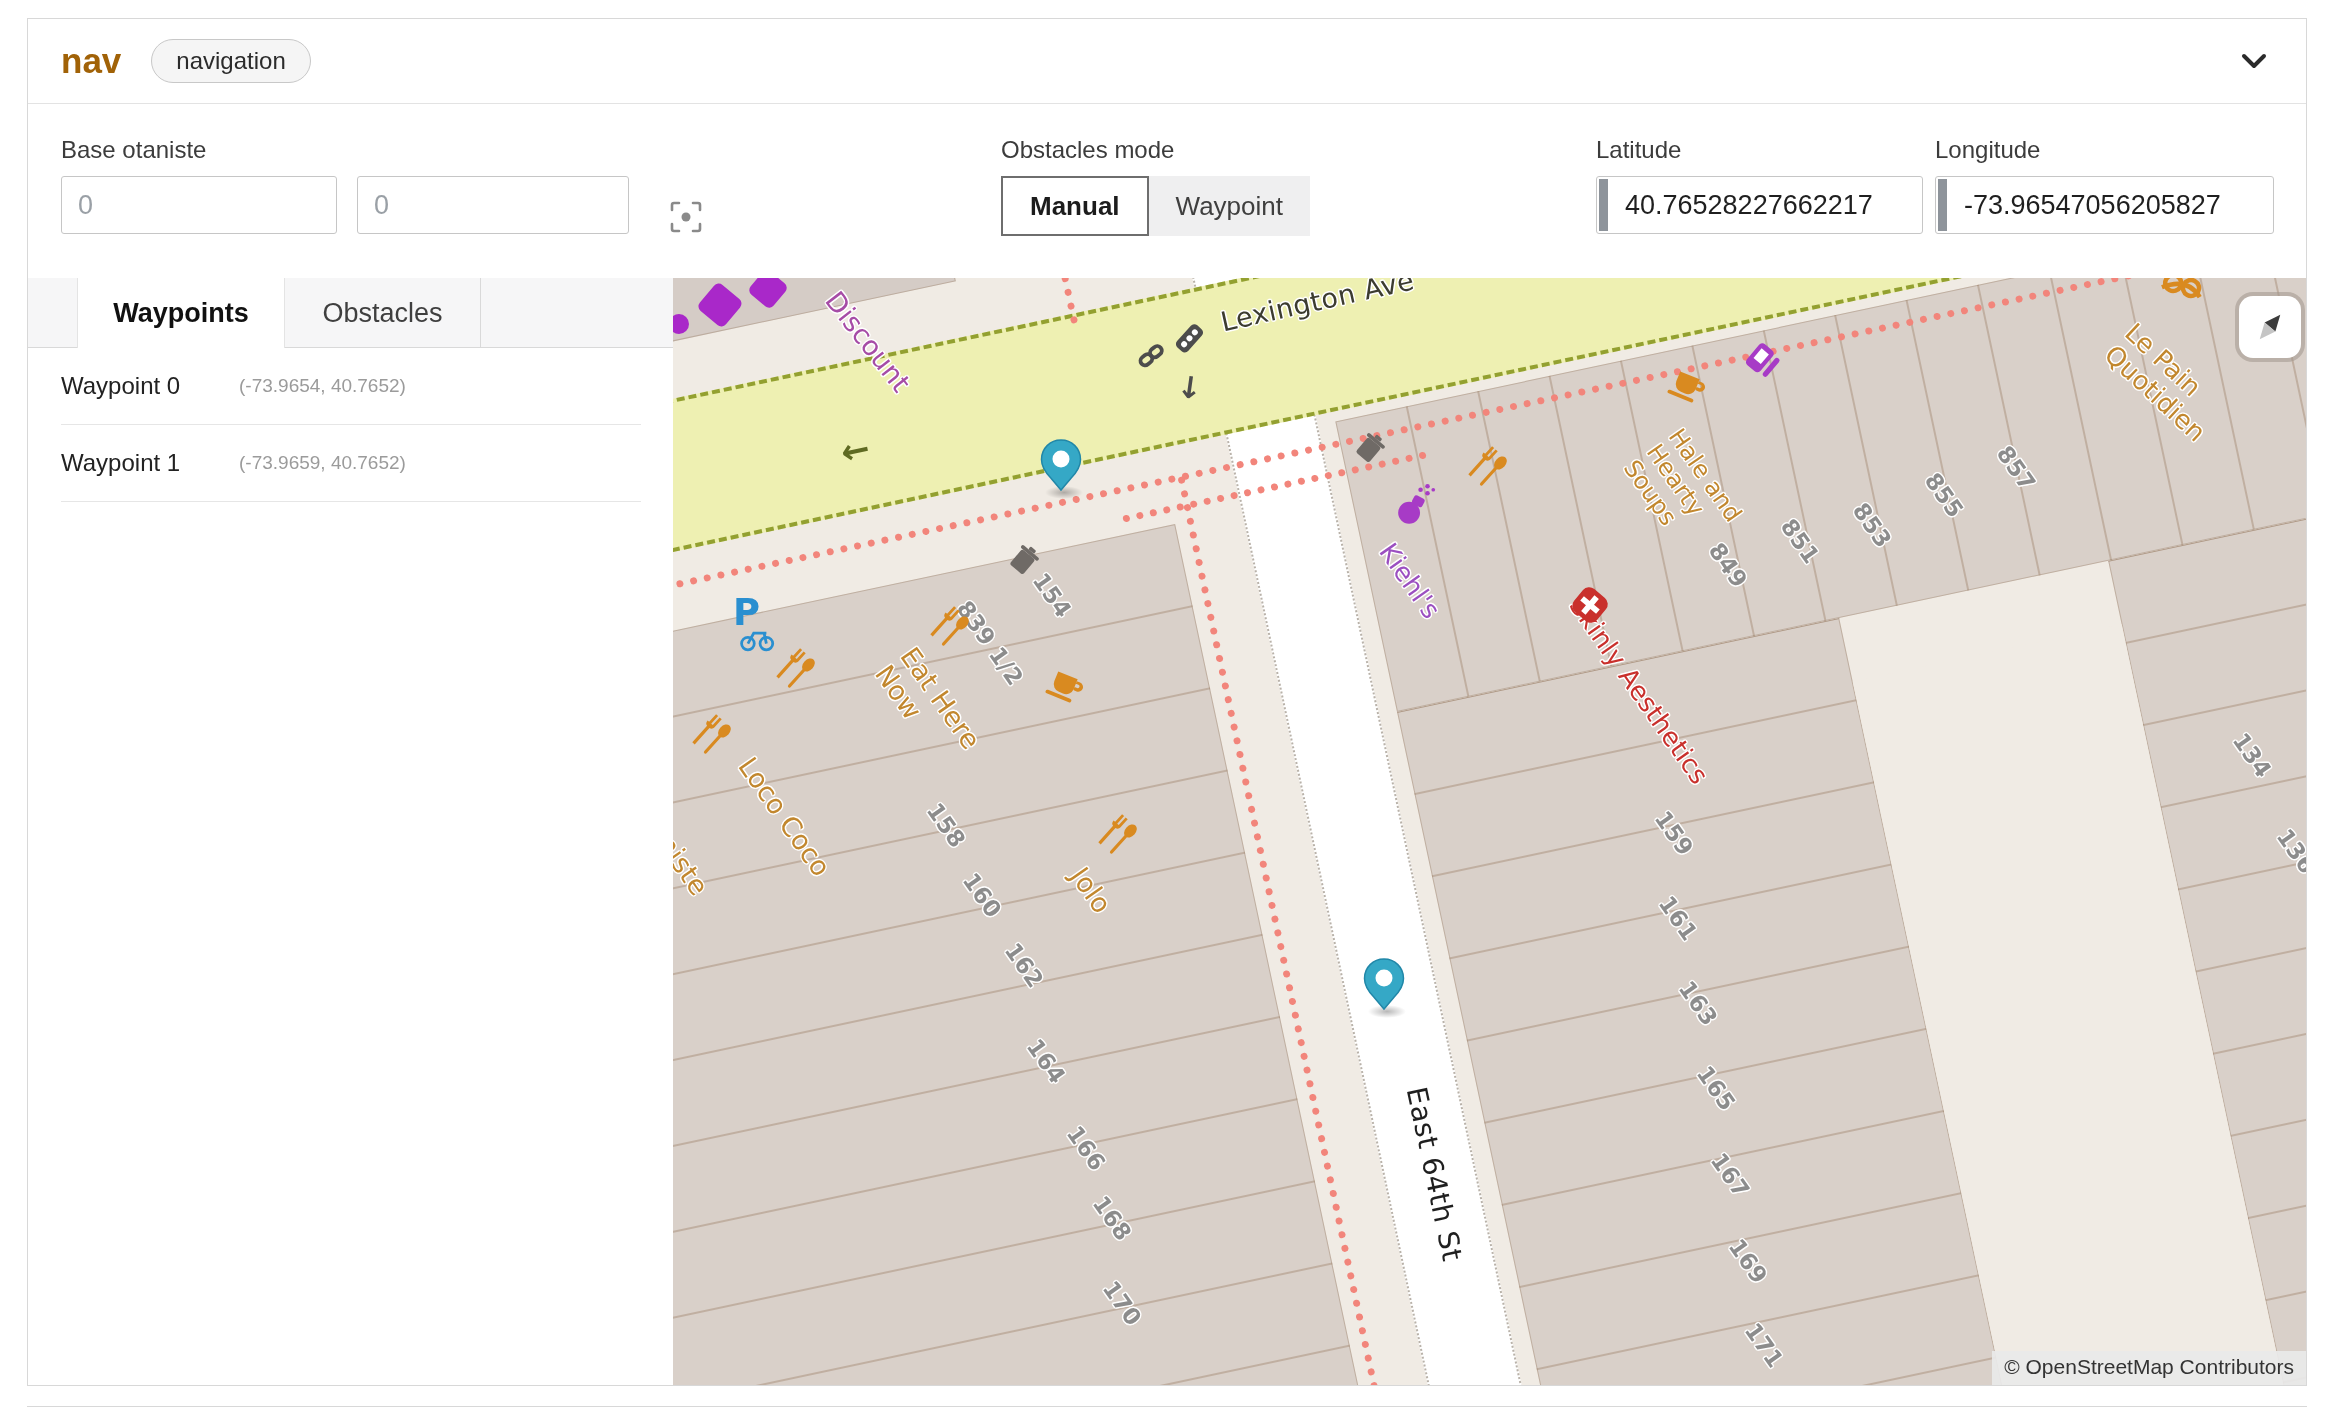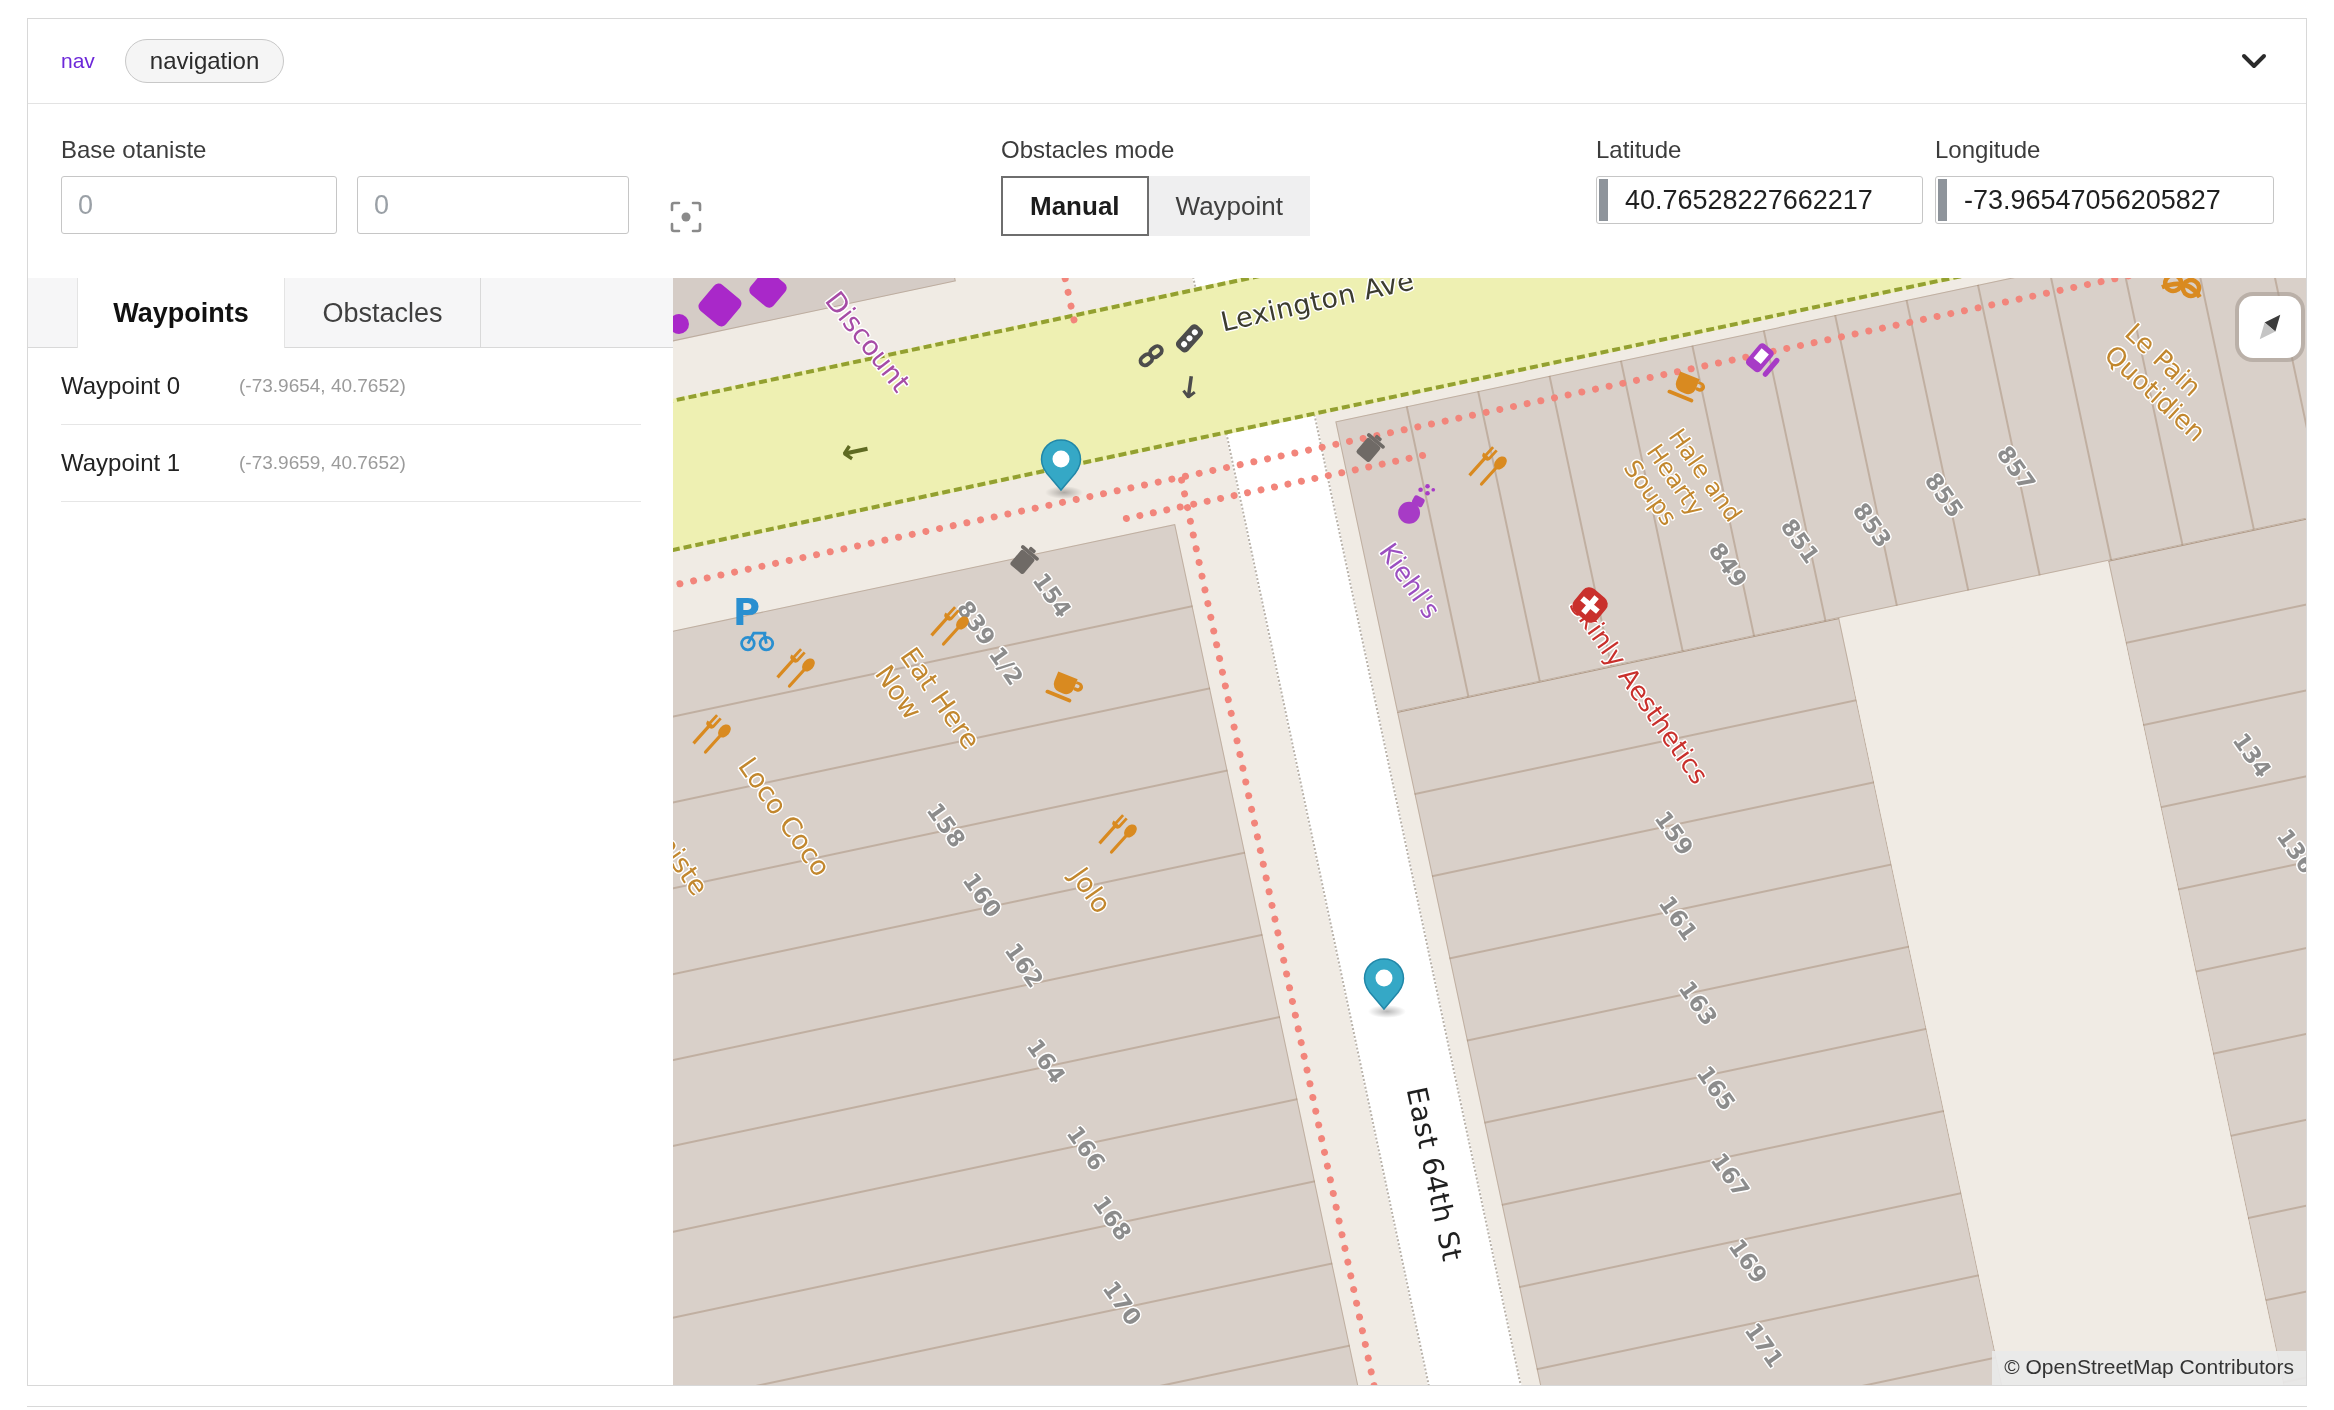--- a/index.html
+++ b/index.html
@@ -1,29 +1,29 @@
 <!DOCTYPE html>
 <html><head>
 <meta charset="utf-8">
 <style>
   html,body{margin:0;padding:0;width:2334px;height:1410px;background:#fff;overflow:hidden;
     font-family:"Liberation Sans",sans-serif;-webkit-font-smoothing:antialiased;}
   *{box-sizing:border-box;}
   .card{position:absolute;left:27px;top:18px;width:2280px;height:1368px;border:1px solid #d8d8d8;background:#fff;}
   
   .card-header{position:relative;height:85px;border-bottom:1px solid #e3e3e3;display:flex;align-items:center;padding:0 30px 0 33px;}
-  .card-title{font-size:21px;font-weight:400;color:#6d28d9;}
+  .card-title{font-size:35px;font-weight:700;color:#a16207;}
   .badge{margin-left:30px;padding:7px 24px;border:1px solid #c8c8c8;border-radius:999px;background:#f5f5f5;font-size:24px;color:#2b2b2b;}
   .chev{margin-left:auto;width:44px;height:44px;display:flex;align-items:center;justify-content:center;cursor:pointer;}
   
   .toolbar{position:relative;height:174px;}
   .tlabel{position:absolute;top:32px;font-size:24px;color:#3c3c3c;}
   .tinput{position:absolute;top:72px;height:58px;border:1px solid #c6c6c6;border-radius:3px;font-size:27px;color:#1f1f1f;padding:0 16px;font-family:"Liberation Sans",sans-serif;background:#fff;}
   .tinput::placeholder{color:#9aa0a6;}
-  .coordwrap{position:absolute;top:72px;height:48px;}
+  .coordwrap{position:absolute;top:72px;height:58px;}
   .coordwrap input{width:100%;height:100%;border:1px solid #c6c6c6;border-radius:3px;font-size:27px;color:#1f1f1f;padding:0 10px 0 28px;font-family:"Liberation Sans",sans-serif;}
   .coordwrap .accent{position:absolute;left:3px;top:3px;bottom:3px;width:9px;background:#8e949b;}
   .focusbtn{position:absolute;left:635px;top:90px;width:46px;height:46px;display:flex;align-items:center;justify-content:center;cursor:pointer;background:none;border:none;}
   .seg{position:absolute;left:973px;top:72px;height:60px;display:flex;}
   .seg button{height:100%;font-size:26px;padding:0 27px;cursor:pointer;font-family:"Liberation Sans",sans-serif;}
   .seg .on{background:#fff;border:2px solid #6e6e6e;font-weight:700;color:#1c1c1c;}
   .seg .off{background:#efeff0;border:none;color:#3f3f3f;}
   
   .main{position:absolute;left:0;top:259px;right:0;bottom:0;display:flex;}
   .sidepanel{width:645px;background:#fff;display:flex;flex-direction:column;}

